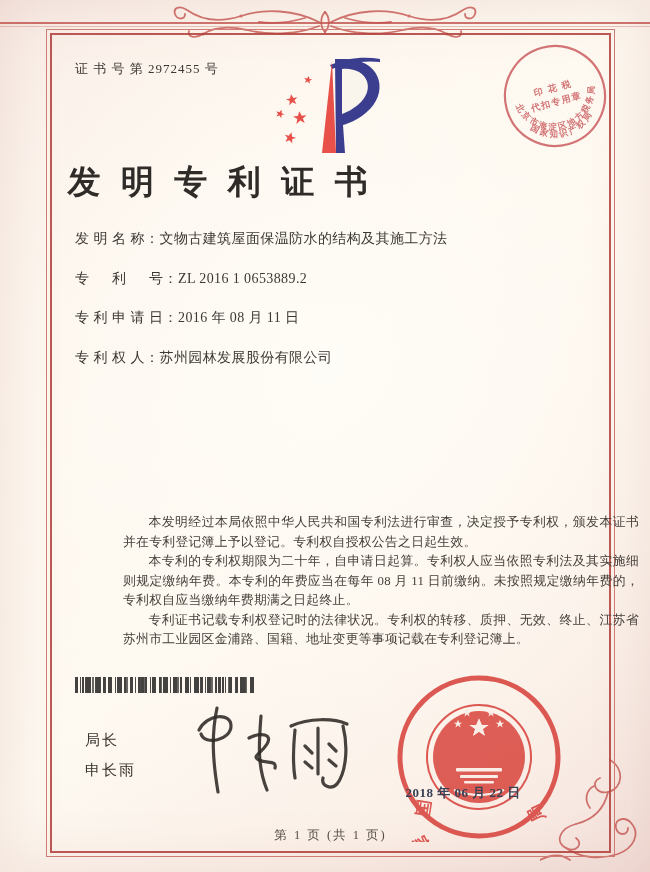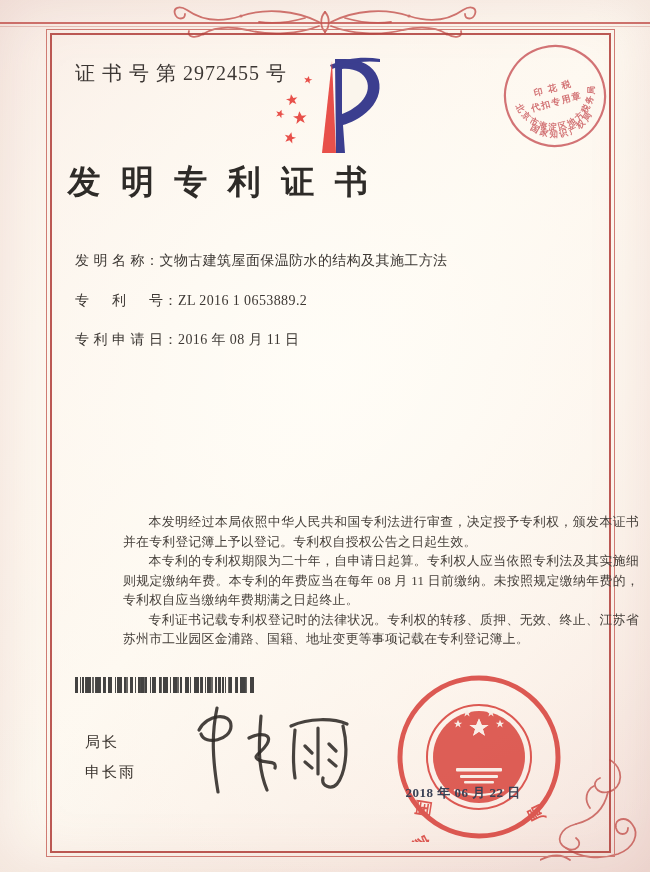--- a/index.html
+++ b/index.html
@@ -18,52 +18,52 @@
   
   .frame{
     position:absolute;left:46px;top:29px;width:567px;height:826px;
     border:1px solid #cf7b73;
   }
   .frame::before{
     content:"";position:absolute;left:3px;top:3px;right:3px;bottom:3px;
     border:2px solid #b2423e;opacity:.88;
   }
   
-  .cert-no{position:absolute;left:28px;top:30px;font-size:20px;color:#3c3734;letter-spacing:1px;}
+  .cert-no{position:absolute;left:28px;top:30px;font-size:13px;color:#3c3734;letter-spacing:1px;}
   .logo{position:absolute;left:225px;top:26px;}
   .tax-stamp{position:absolute;left:452px;top:10px;opacity:.82;}
   .title{
     position:absolute;left:0;top:130px;width:100%;margin:0;
     font-size:33px;font-weight:600;color:#2e2b28;
     letter-spacing:.62em;padding-left:.62em;box-sizing:border-box;
     text-align:left;
   }
   
-  .fields{position:absolute;left:28px;top:211px;right:14px;}
+  .fields{position:absolute;left:28px;top:189px;right:14px;}
   .frow{height:39.5px;line-height:39.5px;font-size:14px;color:#3d3834;white-space:nowrap;}
   .flabel{letter-spacing:.5px;}
   .fvalue{letter-spacing:.4px;}
   .pair2{margin-left:34px;}
   
   .paras{position:absolute;left:28px;top:483px;width:516px;margin-left:48px;}
   .paras p{
     margin:0;text-indent:2em;font-size:12.8px;line-height:19.5px;
     color:#46403b;text-align:justify;letter-spacing:.3px;
   }
   
   .barcode{
     position:absolute;left:28px;top:647px;width:180px;height:16px;opacity:.82;
     background-image:
       repeating-linear-gradient(90deg,#1b1b1b 0 2px,rgba(0,0,0,0) 2px 7px),
       repeating-linear-gradient(90deg,#1b1b1b 0 3px,rgba(0,0,0,0) 3px 11px),
       repeating-linear-gradient(90deg,#242424 0 1px,rgba(0,0,0,0) 1px 5px),
       repeating-linear-gradient(90deg,rgba(27,27,27,.8) 0 2px,rgba(0,0,0,0) 2px 17px);
   }
   
-  .signer{position:absolute;left:38px;top:697px;font-family:Liberation Sans, sans-serif;
+  .signer{position:absolute;left:38px;top:697px;font-family:Liberation Mono, monospace;
     font-size:15px;color:#38322d;line-height:30px;letter-spacing:2px;}
   .sig-svg{position:absolute;left:140px;top:672px;}
   .sig-svg path{stroke:#2e2926;stroke-width:3.2;fill:none;stroke-linecap:round;stroke-linejoin:round;opacity:.88;}
   
   .seal{position:absolute;left:347px;top:642px;}
   .seal-date{
     position:absolute;left:350px;top:754px;width:132px;text-align:center;
     font-size:13px;font-weight:700;color:#3a4155;letter-spacing:.5px;
   }
   
@@ -149,20 +149,23 @@
     <div class="fields">
       <div class="frow">
         <span class="flabel">发 明 名 称：</span><span class="fvalue">文物古建筑屋面保温防水的结构及其施工方法</span>
       </div>
       <div class="frow">
         <span class="flabel">专 　 利 　 号：</span><span class="fvalue">ZL 2016 1 0653889.2</span>
       </div>
       <div class="frow">
         <span class="flabel">专 利 申 请 日：</span><span class="fvalue">2016 年 08 月 11 日</span>
       </div>
+      <div class="frow">
+        <span class="flabel">专 利 权 人：</span><span class="fvalue">苏州园林发展股份有限公司</span>
+      </div>
     </div>
 
     <div class="paras">
       <p>本发明经过本局依照中华人民共和国专利法进行审查，决定授予专利权，颁发本证书并在专利登记簿上予以登记。专利权自授权公告之日起生效。</p>
       <p>本专利的专利权期限为二十年，自申请日起算。专利权人应当依照专利法及其实施细则规定缴纳年费。本专利的年费应当在每年 08 月 11 日前缴纳。未按照规定缴纳年费的，专利权自应当缴纳年费期满之日起终止。</p>
       <p>专利证书记载专利权登记时的法律状况。专利权的转移、质押、无效、终止、江苏省苏州市工业园区金浦路、国籍、地址变更等事项记载在专利登记簿上。</p>
     </div>
 
     <div class="barcode"></div>
 
@@ -204,15 +207,16 @@
           <path transform="translate(106,52) scale(0.42)" d="M0,-10 L2.94,-3.09 10,-3.09 4.05,1.18 6.18,8.09 0,3.82 -6.18,8.09 -4.05,1.18 -10,-3.09 -2.94,-3.09 Z"></path>
           <rect x="62" y="96" width="46" height="3.6" rx="1"></rect>
           <rect x="66" y="103" width="38" height="3" rx="1"></rect>
           <rect x="70" y="109" width="30" height="2.6" rx="1"></rect>
           <path d="M60 118 Q85 128 110 118" fill="none" stroke="#f9ede6" stroke-width="2"></path>
         </g>
       </g>
     </svg>
     <div class="seal-date">2018 年 06 月 22 日</div>
 
+    <div class="footer">第 1 页 (共 1 页)</div>
 
   </div>
 </div>
 
 </body></html>

